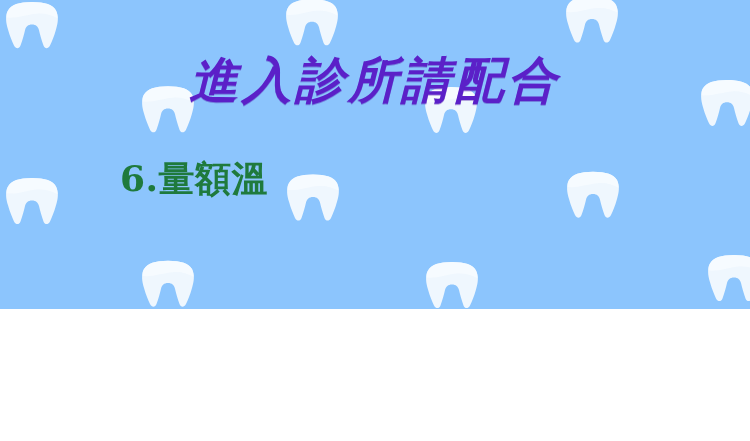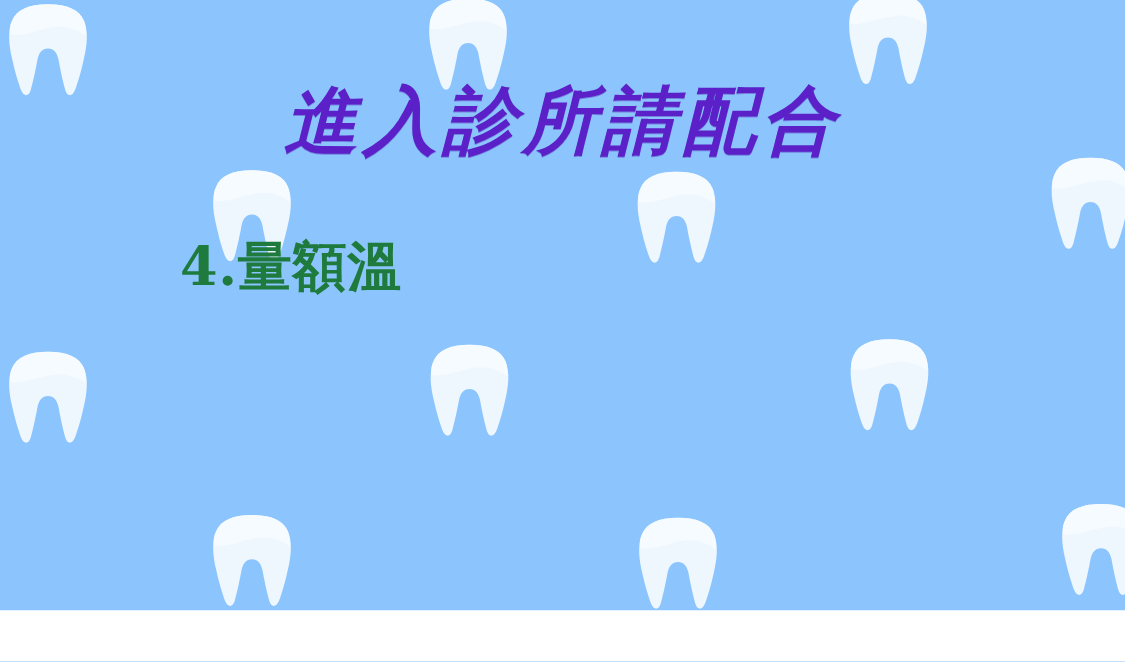--- a/index.html
+++ b/index.html
@@ -3,21 +3,21 @@
 <meta charset="utf-8">
 <style>
   html, body {
     margin: 0;
     padding: 0;
     background: #ffffff;
   }
   #poster {
     position: relative;
     width: 750px;
-    height: 407px;
+    height: 309px;
     overflow: hidden;
     font-family: "Liberation Serif", "DejaVu Serif", serif;
   }
   #bg-layer {
     position: absolute;
     inset: 0;
     width: 100%;
     height: 100%;
     display: block;
   }
@@ -115,17 +115,17 @@
       <use href="#tooth-shape" x="427" y="373"></use>
       <use href="#tooth-shape" x="709" y="363"></use>
     </g>
   </svg>
 
   <div id="content">
 
     <div id="poster-title">進入診所請配合</div>
 
     <ul id="instruction-list">
-      <li class="instruction-item">4.量額溫</li>
+      <li class="instruction-item">6.量額溫</li>
     </ul>
 
   </div>
 </div>
 
 </body></html>

